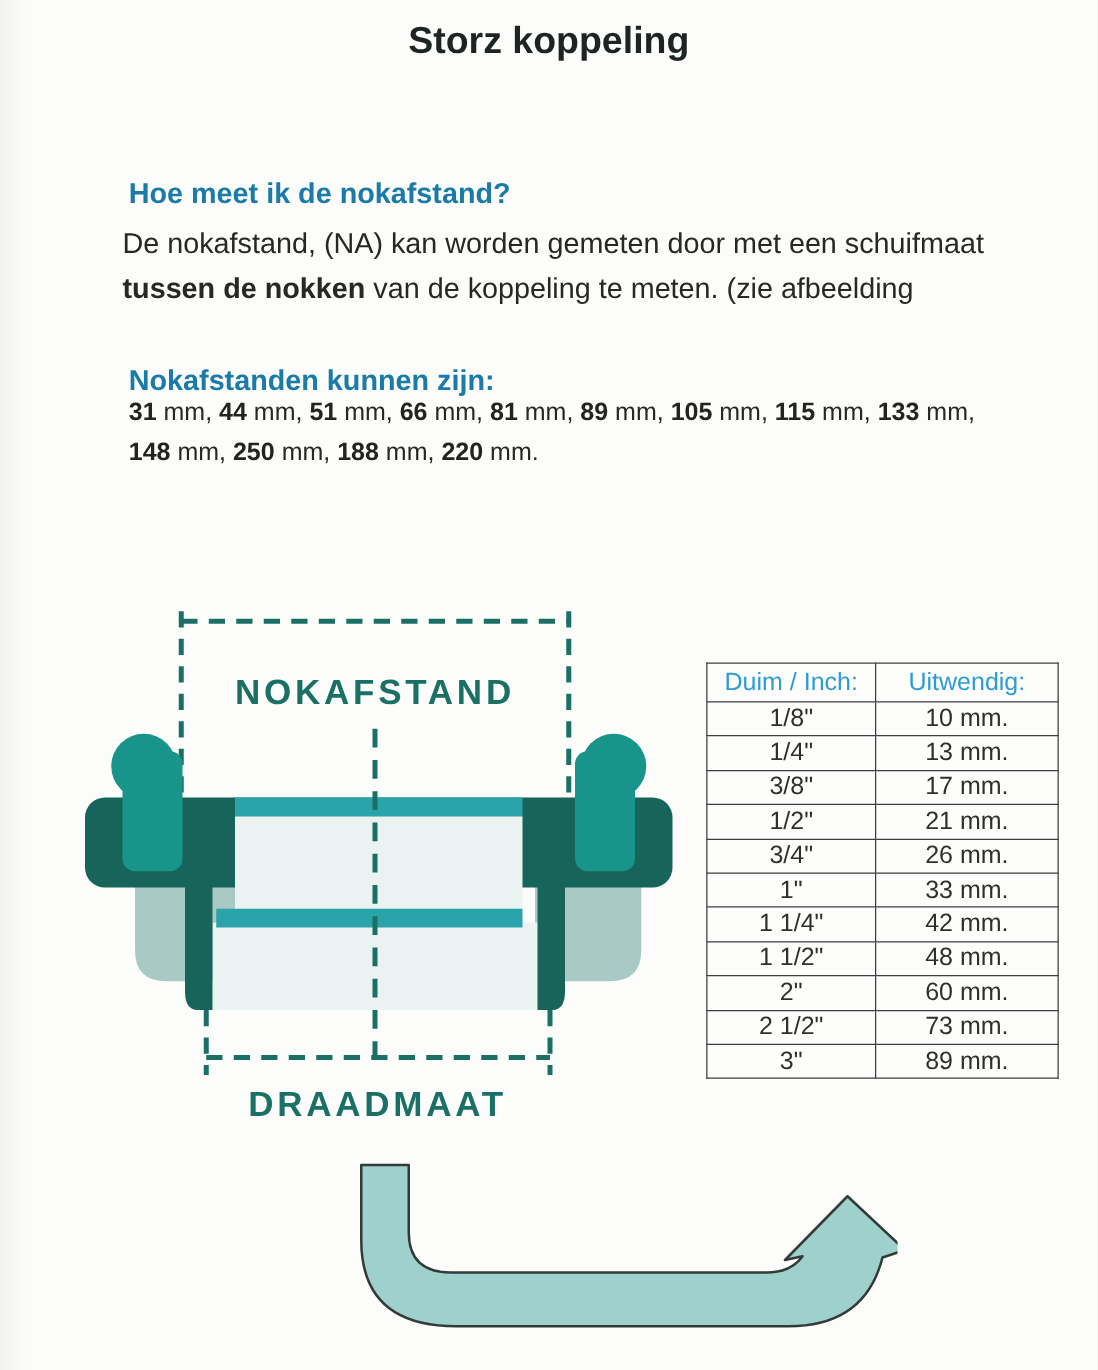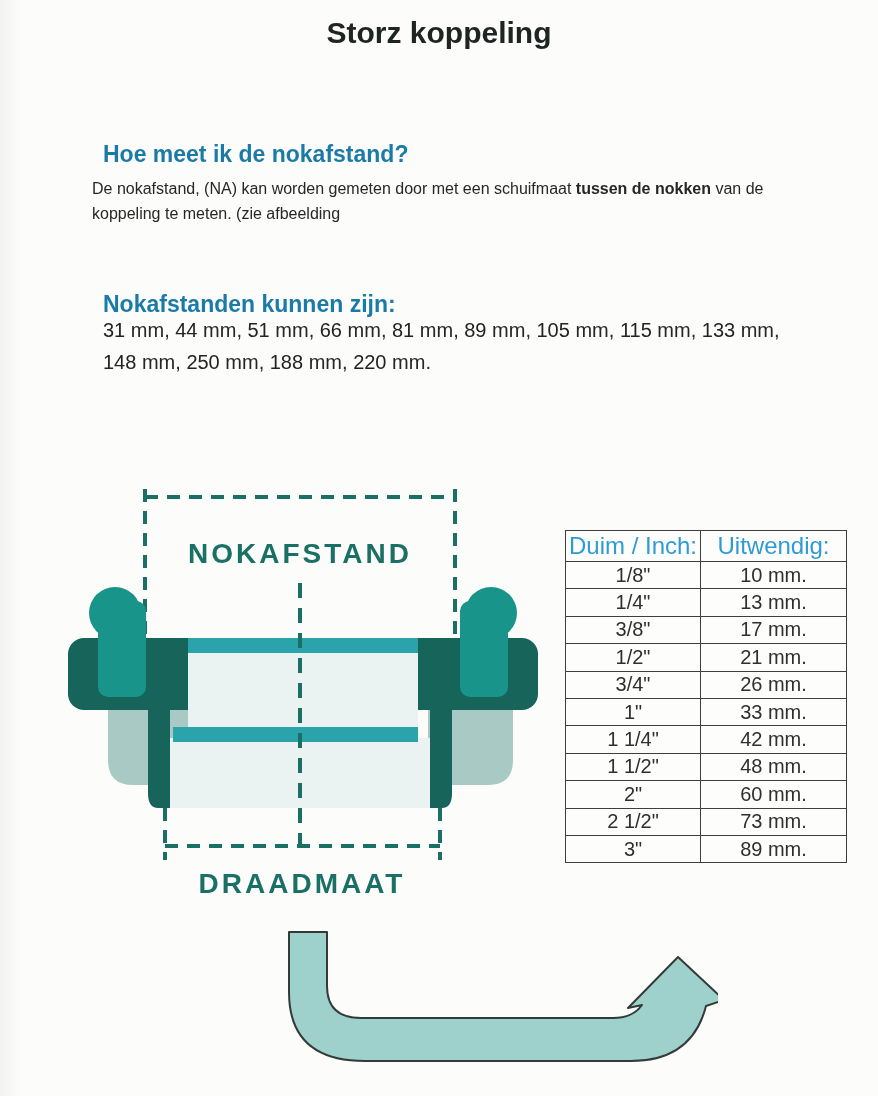--- a/index.html
+++ b/index.html
@@ -26,44 +26,44 @@
     position:absolute;top:16px;left:0;width:100%;
     text-align:center;font-size:30px;font-weight:700;color:var(--title-color);
     letter-spacing:0px;
   }
   .sec-heading{
     position:absolute;left:103px;font-size:23px;font-weight:700;color:var(--heading-blue);
   }
   .h-howto{top:141px;}
   .h-dist{top:291px;}
   .body-text{
-    position:absolute;left:92px;top:176px;width:690px;
-    font-size:16px;line-height:1.58;color:var(--text-dark);
+    position:absolute;left:98px;top:176px;width:690px;
+    font-size:23px;line-height:1.58;color:var(--text-dark);
   }
   .dist-text{
     position:absolute;left:103px;top:314px;width:695px;
     font-size:20px;line-height:1.62;color:var(--text-dark);
   }
-  .dist-text b{font-weight:400;color:#222421;}
+  .dist-text b{font-weight:700;color:#222421;}
   .diagram-wrap{position:absolute;left:58px;top:475px;width:490px;height:430px;}
   .arrow-wrap{position:absolute;left:283px;top:924px;width:435px;height:158px;}
   table.size-table{
     position:absolute;left:565px;top:530px;width:281px;
     border-collapse:collapse;table-layout:fixed;
     font-size:20px;color:#2f2f2d;background:#fdfdfc;
   }
   table.size-table col.c1{width:135px;}
   table.size-table col.c2{width:146px;}
   table.size-table th,
   table.size-table td{
     border:1.6px solid #3e3e3e;text-align:center;padding:0;height:26.4px;
     font-weight:400;overflow:hidden;white-space:nowrap;
   }
   table.size-table th{
-    height:30px;color:var(--table-header-blue);font-size:24px;
+    height:30px;color:var(--table-header-blue);font-size:20px;
   }
   svg text{font-family:"Liberation Sans",sans-serif;}
 </style>
 </head>
 <body>
 
 <div class="page">
 
   <div class="doc-title">Storz koppeling</div>
 

